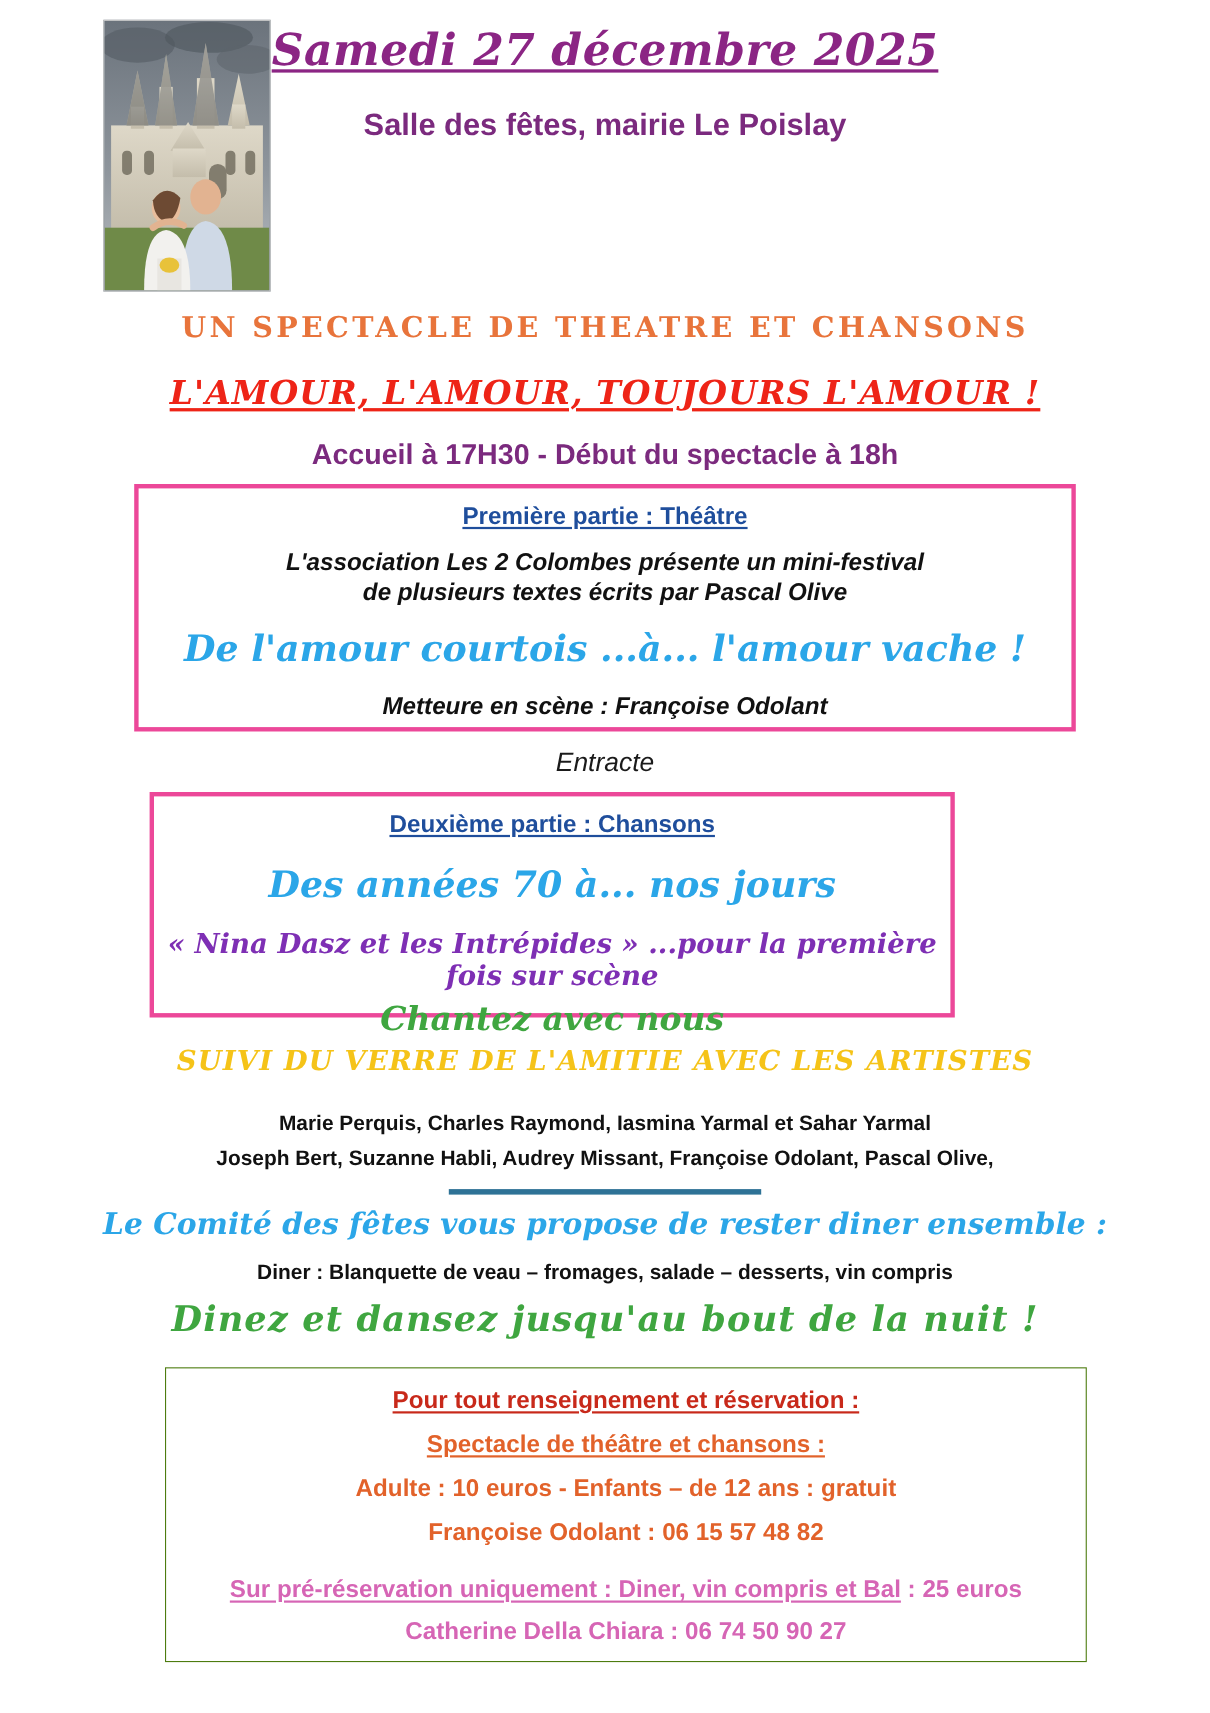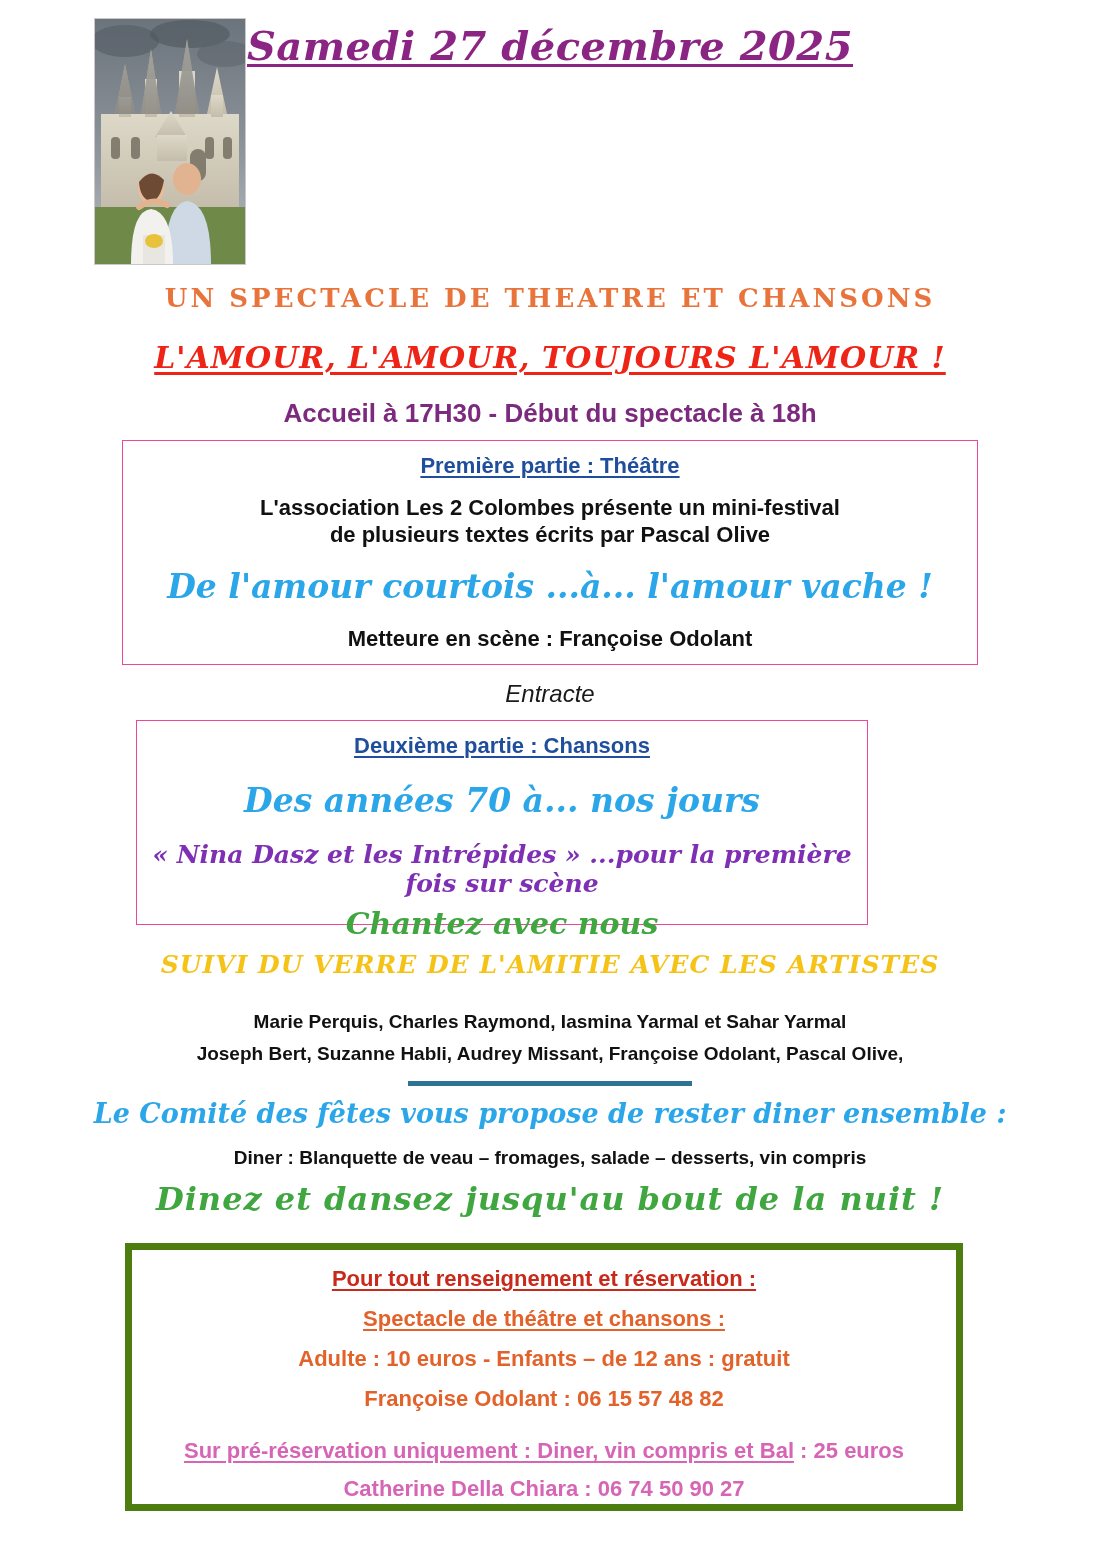--- a/index.html
+++ b/index.html
@@ -118,41 +118,42 @@
     top: 398px;
     text-align: center;
     font-size: 26px;
     font-weight: bold;
     color: #7B2A7E;
   }
 
   
   .box {
     position: absolute;
-    border: 1px solid #ec4899;
+    border: 4px solid #ec4899;
     background: #ffffff;
     box-sizing: border-box;
   }
   #box-part1 { left: 122px; top: 440px; width: 856px; height: 225px; }
   #box-part2 { left: 136px; top: 720px; width: 732px; height: 205px; }
 
   .part-heading {
     text-align: center;
     font-size: 22px;
     font-weight: bold;
     color: #1F4E9C;
     text-decoration: underline;
     text-decoration-thickness: 2px;
     text-underline-offset: 3px;
   }
   .plain-line {
     text-align: center;
     font-size: 22px;
     font-weight: bold;
     color: #111111;
+    font-style: italic;
   }
   .script-big-cyan {
     text-align: center;
     font-family: "DejaVu Serif", serif;
     font-style: italic;
     font-weight: bold;
     font-size: 33px;
     color: #2BA6E8;
   }
   .script-purple {
@@ -246,25 +247,25 @@
     font-style: italic;
     font-weight: bold;
     font-size: 32px;
     color: #3FA640;
     letter-spacing: 1px;
   }
 
   
   #box-reservation {
     position: absolute;
-    left: 125px;
+    left: 150px;
     top: 1243px;
     width: 838px;
     height: 268px;
-    border: 7px solid #4d7c0f;
+    border: 1px solid #4d7c0f;
     box-sizing: border-box;
     background: #ffffff;
   }
   .res-title {
     text-align: center;
     font-size: 22px;
     font-weight: bold;
     color: #C8291A;
     text-decoration: underline;
     text-decoration-thickness: 2px;
@@ -367,20 +368,21 @@
 
         <path d="M72 186 Q58 178 44 188" stroke="#e2b391" stroke-width="6" fill="none" stroke-linecap="round"></path>
 
         <rect x="48" y="216" width="22" height="29" fill="#e8e6e1"></rect>
         <ellipse cx="59" cy="222" rx="9" ry="7" fill="#e8c23a"></ellipse>
       </g>
     </svg>
   </div>
 
   <div class="title-date">Samedi 27 décembre 2025</div>
+  <div class="venue">Salle des fêtes, mairie Le Poislay</div>
 
 
   <div class="show-kind">UN SPECTACLE DE THEATRE ET CHANSONS</div>
   <div class="show-name">L'AMOUR, L'AMOUR, TOUJOURS L'AMOUR !</div>
   <div class="schedule">Accueil à 17H30 - Début du spectacle à 18h</div>
 
   <div class="box" id="box-part1">
     <div class="part-heading" style="margin-top:12px;">Première partie : Théâtre</div>
     <div class="plain-line" style="margin-top:16px;">L'association Les 2 Colombes présente un mini-festival</div>
     <div class="plain-line" style="margin-top:1px;">de plusieurs textes écrits par Pascal Olive</div>

